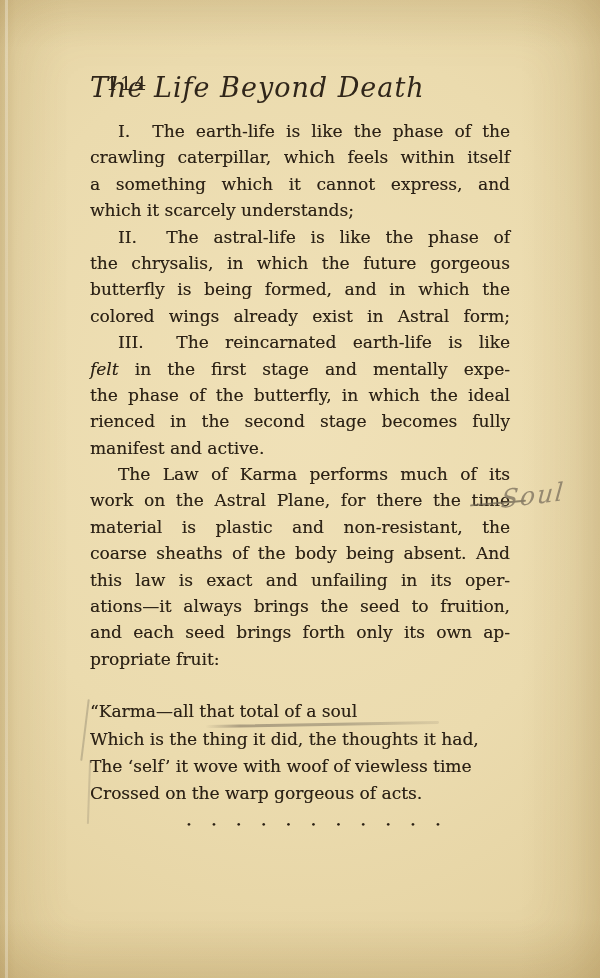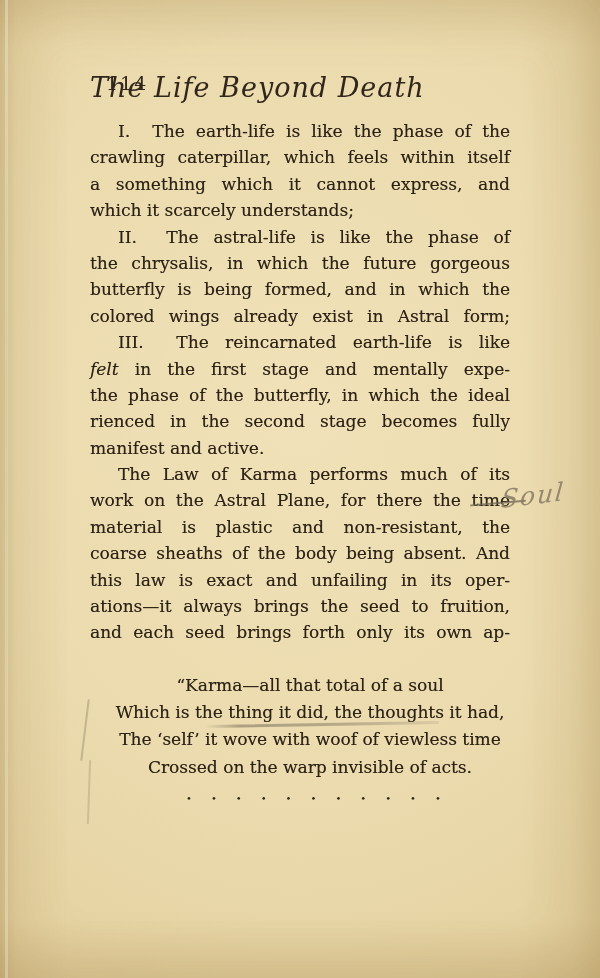--- a/index.html
+++ b/index.html
@@ -20,21 +20,21 @@
   .runtitle{display:block;text-align:left;font-style:italic;font-size:27px;letter-spacing:1px;color:#30261a;}
   .text-block{position:absolute;left:90px;top:118px;width:420px;}
   .ln{line-height:26.4px;height:26.4px;font-size:17px;text-align:left;
       text-shadow:0.2px 0.3px 0.3px rgba(43,33,21,0.45);}
   .ln.just{text-align:justify;text-align-last:justify;}
   .ln.ind{padding-left:28px;}
   .it{font-style:italic;}
   .struck{position:relative;}
   .struck::after{content:"";position:absolute;left:-2px;right:-16px;top:56%;height:2px;
       background:#6f6552;transform:rotate(-5deg);opacity:0.75;border-radius:2px;}
-  .poem{margin-top:26px;width:440px;text-align:center;}
+  .poem{margin-top:26px;width:440px;}
   .pln{line-height:27.3px;height:27.3px;font-size:17px;
       text-shadow:0.2px 0.3px 0.3px rgba(43,33,21,0.45);}
   .dots{margin-top:12px;margin-left:96px;font-size:10px;letter-spacing:19px;color:#2b2115;}
   .anno{position:absolute;pointer-events:none;}
   .soul-word{left:501px;top:481px;font-style:italic;font-size:25px;color:#8a7e68;
       transform:rotate(-7deg) skewX(-12deg);letter-spacing:2px;opacity:0.88;}
   .underline1{left:205px;top:723px;width:234px;height:3px;border-radius:3px;
       background:linear-gradient(90deg, rgba(138,126,104,0) 0%, #8a7e68 15%, #9a8f76 60%, rgba(138,126,104,0.25) 100%);
       transform:rotate(-1deg);opacity:0.65;}
   .stroke1{left:84px;top:699px;width:2px;height:62px;background:#9a8f76;
@@ -77,27 +77,28 @@
     </div>
 
     <div class="para">
       <div class="ln just ind">The Law of Karma performs much of its</div>
       <div class="ln just"><span>work on the Astral Plane, for there the </span><span class="struck">time</span></div>
       <div class="ln just">material is plastic and non-resistant, the</div>
       <div class="ln just">coarse sheaths of the body being absent. And</div>
       <div class="ln just">this law is exact and unfailing in its oper-</div>
       <div class="ln just">ations—it always brings the seed to fruition,</div>
       <div class="ln just">and each seed brings forth only its own ap-</div>
+      <div class="ln">propriate fruit:</div>
     </div>
 
     <div class="poem">
       <div class="pln">“Karma—all that total of a soul</div>
       <div class="pln">Which is the thing it did, the thoughts it had,</div>
       <div class="pln">The ‘self’ it wove with woof of viewless time</div>
-      <div class="pln">Crossed on the warp invisible of acts.</div>
+      <div class="pln">Crossed on the warp gorgeous of acts.</div>
     </div>
 
     <div class="dots">•••••••••••</div>
   </main>
 
   <div class="anno soul-word">Soul</div>
   <div class="anno underline1"></div>
   <div class="anno stroke1"></div>
   <div class="anno stroke2"></div>
 </div>

